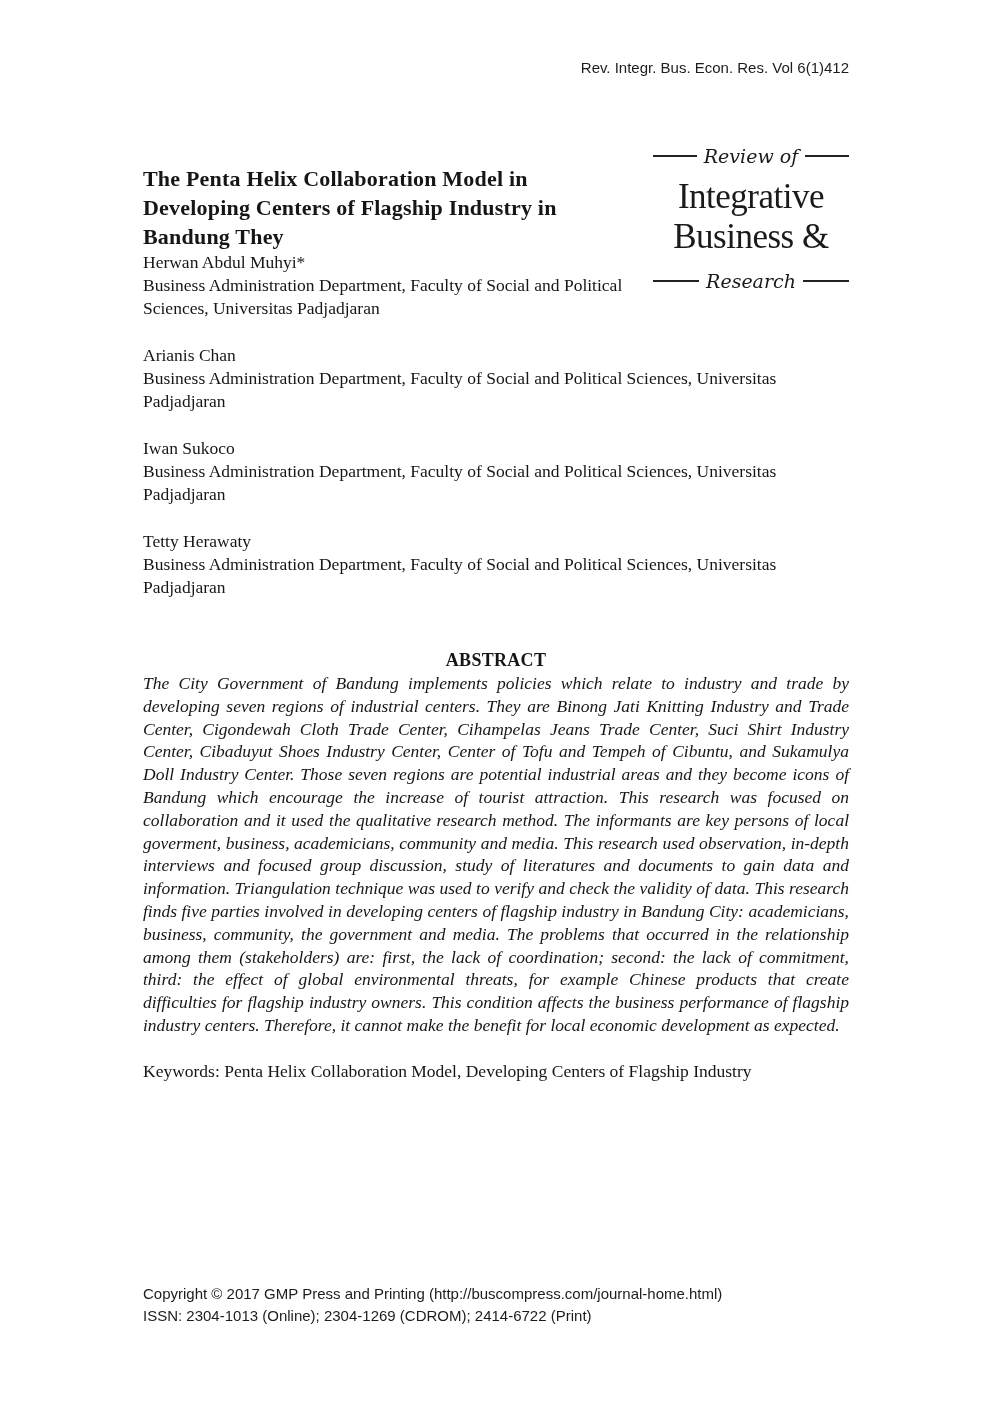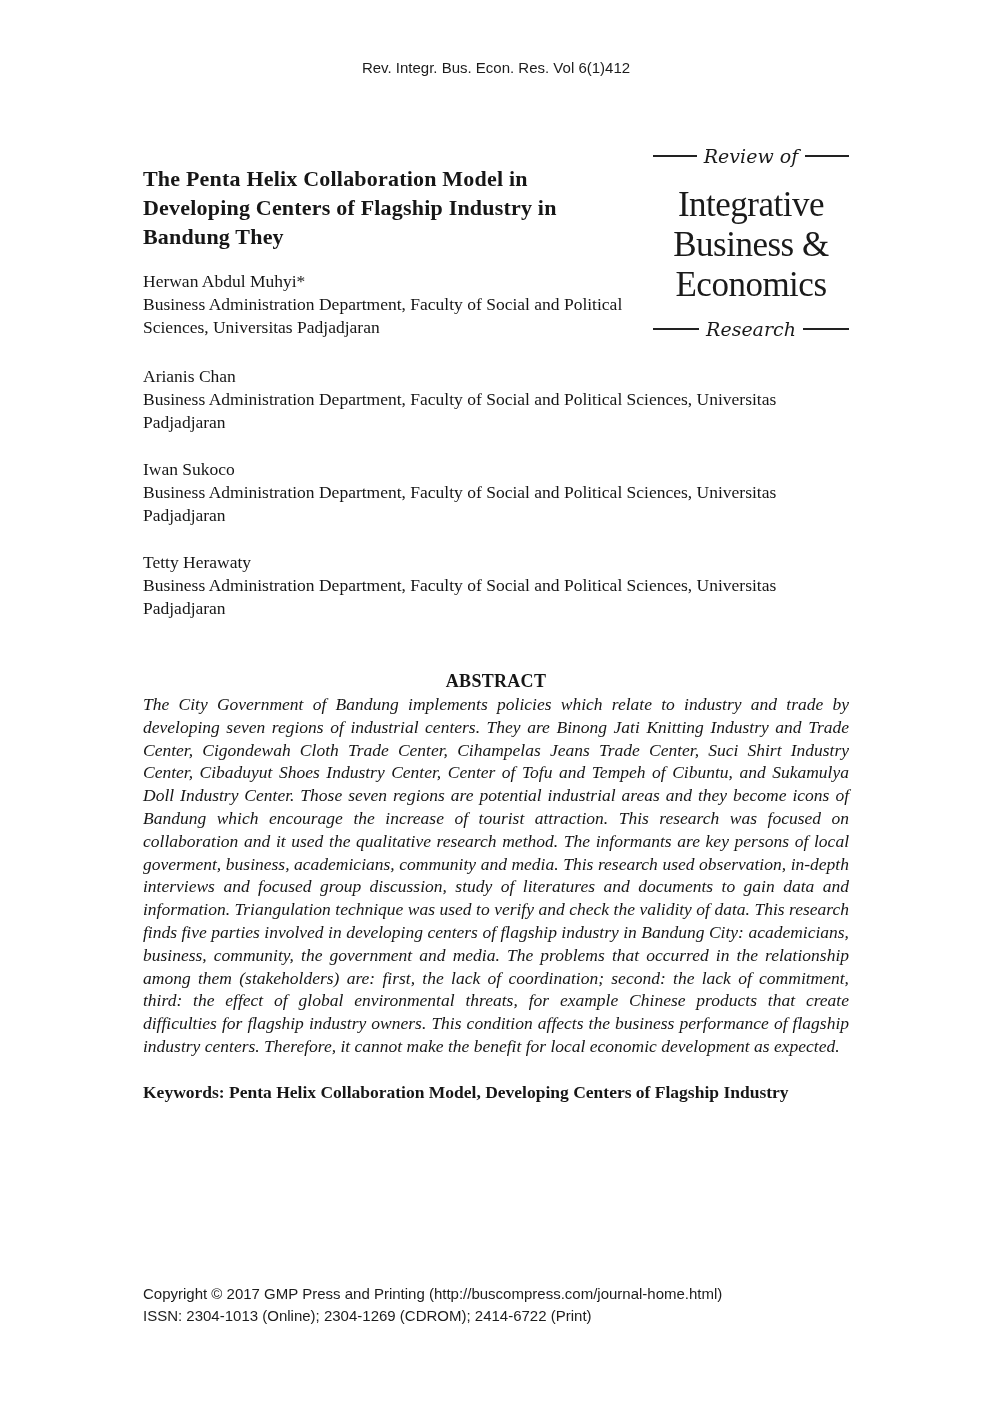--- a/index.html
+++ b/index.html
@@ -17,21 +17,21 @@
   }
   .content {
     position: absolute;
     left: 143px; top: 0;
     width: 706px;
   }
   
   .page-header {
     margin-top: 58px;
     display: flex;
-    justify-content: center;
+    justify-content: flex-end;
     align-items: baseline;
     font-family: "Liberation Sans", sans-serif;
     font-size: 15px;
     line-height: 20px;
     color: #1c1c1c;
   }
   
   .title-row {
     margin-top: 62px;
     display: flex;
@@ -45,21 +45,21 @@
     line-height: 29px;
     letter-spacing: 0.2px;
     margin-top: 24px;
   }
   .article-title span { display: block; }
   .author-block .author-name,
   .author-block .author-affiliation {
     font-size: 17.5px;
     line-height: 23px;
   }
-  .title-col .author-block { margin-top: 19px; }
+  .title-col .author-block { }
   
   .logo {
     width: 196px;
     margin-top: 4px;
     text-align: center;
     color: #1a1a1a;
   }
   .logo-row {
     display: flex;
     align-items: center;
@@ -73,21 +73,21 @@
     line-height: 24px;
     white-space: nowrap;
     padding: 0 2px;
   }
   .logo-name div {
     font-size: 35px;
     line-height: 40px;
     white-space: nowrap;
     letter-spacing: -0.5px;
   }
-  .logo-row.top { margin-bottom: 17px; align-items: center; }
+  .logo-row.top { margin-bottom: 9px; align-items: center; }
   .logo-row.bottom { margin-top: 12px; }
   
   .author-block.flow { margin-top: 24px; width: 706px; }
   
   .abstract-heading {
     margin-top: 50px;
     text-align: center;
     font-weight: bold;
     font-size: 18px;
     line-height: 23px;
@@ -97,21 +97,20 @@
     font-size: 17.5px;
     line-height: 22.8px;
     text-align: justify;
     text-justify: inter-word;
     font-style: italic;
   }
   .keywords {
     margin-top: 23px;
     font-size: 17.5px;
     line-height: 23px;
-    font-weight: bold;
   }
   
   .page-footer {
     position: absolute;
     left: 143px; top: 1283px;
     width: 740px;
     font-family: "Liberation Sans", sans-serif;
     font-size: 15px;
     line-height: 22px;
     color: #1c1c1c;
@@ -143,21 +142,20 @@
 
       <div class="logo">
         <div class="logo-row top">
           <span class="logo-rule"></span>
           <span class="logo-script">Review of</span>
           <span class="logo-rule"></span>
         </div>
         <div class="logo-name">
           <div>Integrative</div>
           <div>Business &amp;</div>
-          <div>Economics</div>
         </div>
         <div class="logo-row bottom">
           <span class="logo-rule"></span>
           <span class="logo-script">Research</span>
           <span class="logo-rule"></span>
         </div>
       </div>
     </div>
 
     <div class="author-block flow">

